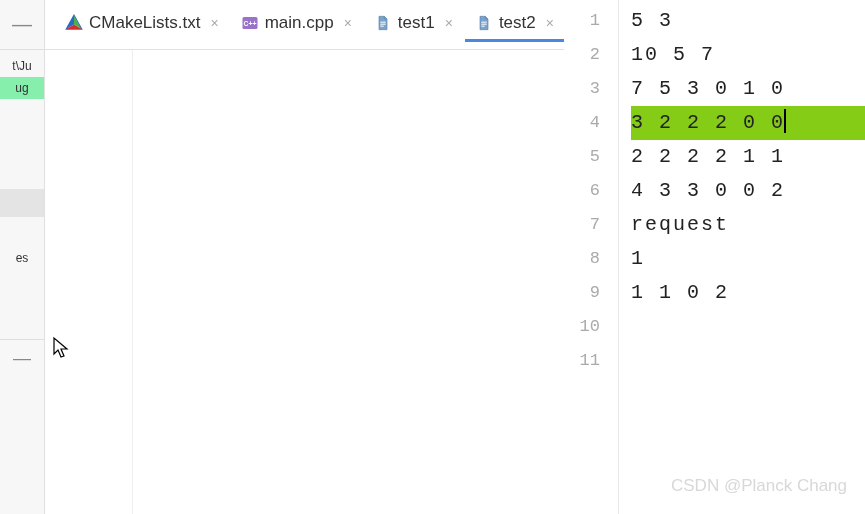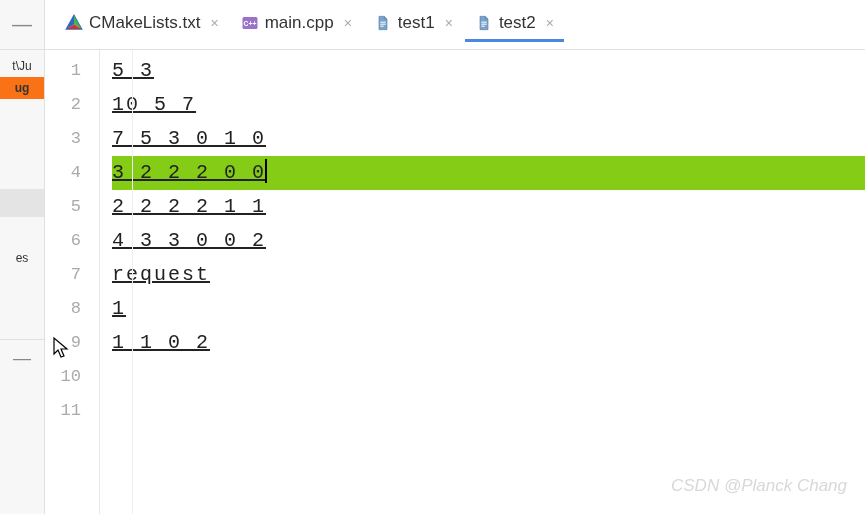--- a/index.html
+++ b/index.html
@@ -3,39 +3,39 @@
   <meta charset="utf-8">
   <style>
     * { margin: 0; padding: 0; box-sizing: border-box; }
     body { font-family: "Segoe UI", Arial, sans-serif; background: #fff; width: 865px; height: 514px; overflow: hidden; position: relative; }
     .container { display: flex; height: 100%; }
     .left-sidebar { width: 45px; background: #f7f7f7; border-right: 1px solid #e0e0e0; display: flex; flex-direction: column; }
     .sidebar-top { height: 50px; display: flex; align-items: center; justify-content: center; border-bottom: 1px solid #e0e0e0; }
     .collapse-icon { font-size: 20px; color: #888; cursor: pointer; }
     .sidebar-items { flex: 1; padding-top: 5px; }
     .sidebar-item { font-size: 12px; color: #333; padding: 4px 2px; text-align: center; overflow: hidden; white-space: nowrap; }
-    .sidebar-item.highlighted { background: #f97316; font-weight: bold; }
+    .sidebar-item.highlighted { background: #86efac; }
     .sidebar-item.selected { background: #e4e4e4; }
     .sidebar-dash { padding: 8px 0; text-align: center; color: #888; font-size: 18px; border-top: 1px solid #e0e0e0;}
-    .main-area { flex: 1; display: flex; flex-direction: column; }
+    .main-area { flex: 1; display: flex; }
     .tab-bar { height: 50px; display: flex; align-items: center; border-bottom: 1px solid #e0e0e0; padding-left: 10px; gap: 2px; }
     .tab { display: flex; align-items: center; padding: 6px 10px; font-size: 17px; color: #333; gap: 6px; cursor: pointer; border-bottom: 3px solid transparent; }
     .tab.active { border-bottom: 3px solid #4a88e0; }
     .tab-icon { width: 18px; height: 18px; display: inline-flex; align-items: center; justify-content: center; }
     .tab-close { font-size: 14px; color: #aaa; margin-left: 4px; cursor: pointer; }
     .editor-area { flex: 1; display: flex; }
     .gutter { width: 55px; background: #fff; text-align: right; padding-top: 4px; border-right: 1px solid #e8e8e8; }
     .line-number { height: 34px; line-height: 34px; font-size: 17px; color: #aaa; padding-right: 18px; font-family: "Consolas", "Courier New", monospace; }
     .code-area { flex: 1; padding-top: 4px; padding-left: 12px; font-family: "Consolas", "Courier New", monospace; }
-    .code-line { height: 34px; line-height: 34px; font-size: 20px; color: #222; position: relative; letter-spacing: 2px; text-decoration: underline; }
+    .code-line { height: 34px; line-height: 34px; font-size: 20px; color: #222; position: relative; letter-spacing: 2px; }
     .code-line.highlighted { background: #84cc16; }
     .separator-line { position: absolute; left: 132px; top: 50px; bottom: 0; width: 1px; background: #eee; }
     .caret { display: inline-block; width: 2px; height: 24px; background: #000; vertical-align: middle; margin-left: -1px; position: relative; top: -2px; }
     .cursor-pointer { position: absolute; left: 52px; top: 336px; pointer-events: none; }
-    .watermark { position: absolute; bottom: 18px; right: 18px; color: #d8d8d8; font-size: 17px; font-style: italic; }
+    .watermark { position: absolute; bottom: 18px; right: 18px; color: #d8d8d8; font-size: 17px; }
     .tab-icon svg { width: 18px; height: 18px; }
     .file-icon svg { width: 16px; height: 16px; }
   </style>
 </head>
 <body>
 
 <div class="container">
   <div class="left-sidebar">
     <div class="sidebar-top">
       <span class="collapse-icon">—</span>

